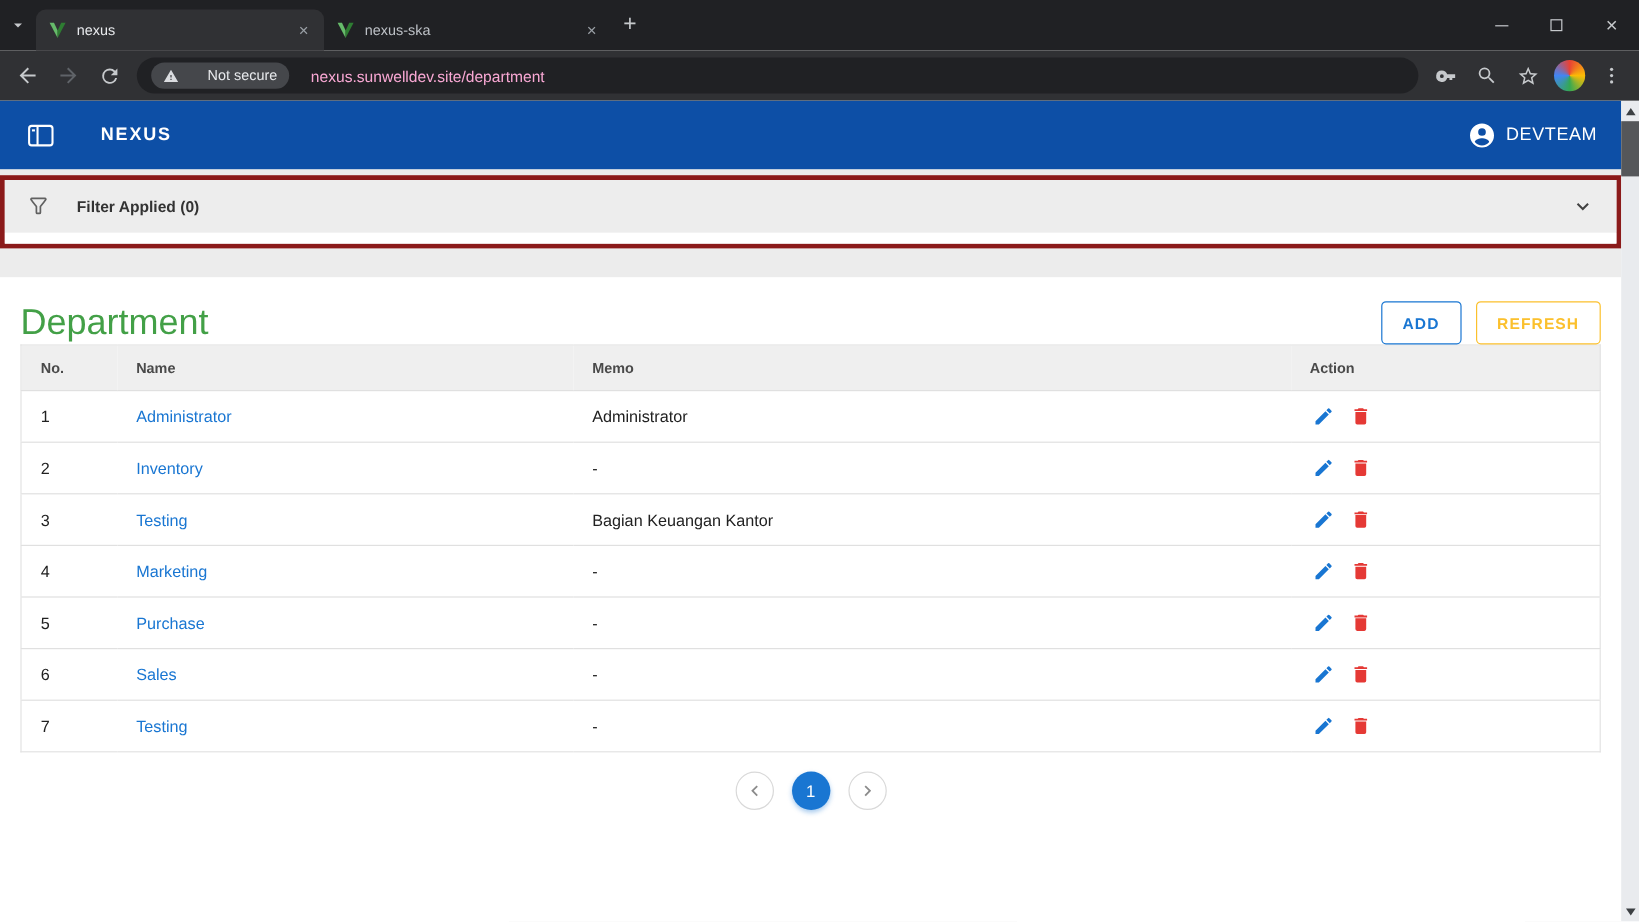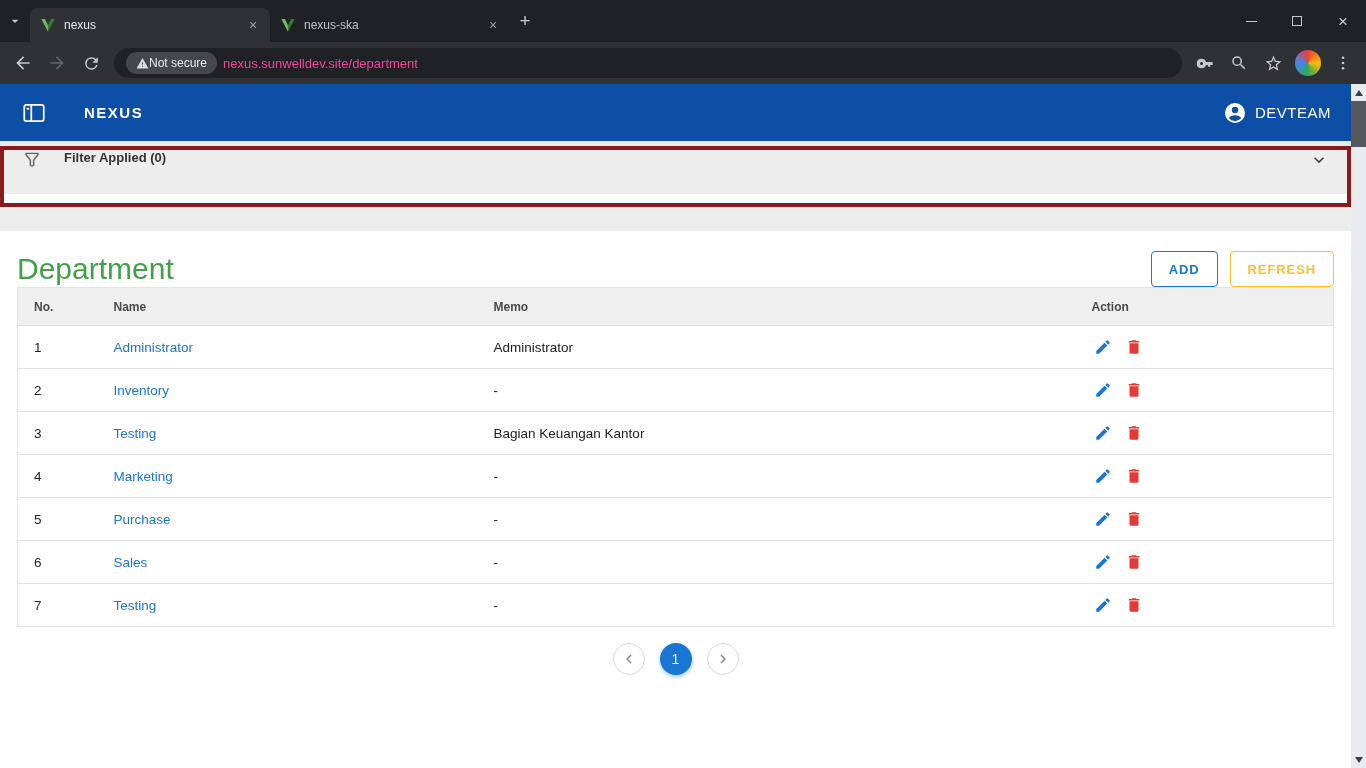--- a/index.html
+++ b/index.html
@@ -28,41 +28,41 @@
   .min-glyph{width:11px;height:1px;background:#c6c9cc}
   .max-glyph{width:10px;height:10px;border:1px solid #c6c9cc}
   .close-glyph{font-size:17px;line-height:1;color:#c6c9cc}
 
   
   .toolbar{height:42px;background:#303134;display:flex;align-items:center;padding:0 6px;flex:none}
   .tb-btn{width:34px;height:34px;border-radius:50%;display:flex;align-items:center;
           justify-content:center;flex:none}
   .omnibox{flex:1;height:30px;border-radius:15px;background:#202124;display:flex;
            align-items:center;padding:0 12px;margin:0 6px;min-width:0}
-  .sec-chip{display:flex;align-items:center;gap:0;background:#45474b;border-radius:11px;
+  .sec-chip{display:flex;align-items:center;gap:24px;background:#45474b;border-radius:11px;
             height:22px;padding:0 10px;font-size:12px;color:#e8eaed;flex:none}
-  .url{margin-left:6px;font-size:13px;color:#ec4899;white-space:nowrap;overflow:hidden}
+  .url{margin-left:18px;font-size:13px;color:#f9a8d4;white-space:nowrap;overflow:hidden}
   .avatar{width:26px;height:26px;border-radius:50%;margin:0 5px;flex:none;
           background:conic-gradient(#e94235,#fbbc05,#34a853,#4285f4,#e94235)}
 
   
   .content{flex:1;display:flex;min-height:0}
   .page{flex:1;display:flex;flex-direction:column;background:#ececec;min-width:0}
 
   
   .appbar{height:57px;background:var(--appbar);display:flex;align-items:center;
           padding:0 14px;color:#fff;flex:none}
   .sb-toggle{width:40px;height:40px;display:flex;align-items:center;justify-content:center}
   .brand{margin-left:30px;font-weight:bold;font-size:15px;letter-spacing:1.5px}
   .account{display:flex;align-items:center;gap:8px;margin-right:6px}
   .account-name{font-weight:normal;font-size:15px;letter-spacing:.5px}
 
   
   .filter-block{margin-top:5px;border:4px solid var(--maroon);background:#fff;flex:none}
-  .filter-bar{height:44px;background:#ededed;display:flex;align-items:flex-start;padding:0 18px}
+  .filter-bar{height:44px;background:#ededed;display:flex;align-items:center;padding:0 18px}
   .filter-label{margin-left:22px;font-weight:bold;font-size:13px;color:#333}
   .filter-body{height:9px;background:#fff}
 
   
   .main{flex:1;margin-top:24px;background:#fff;padding:0 17px;min-height:0}
   .main-header{display:flex;align-items:center;justify-content:space-between;margin-top:20px}
   .page-title{font-size:30px;font-weight:normal;color:var(--green)}
   .hdr-btns{display:flex;gap:12px}
   .btn{height:36px;padding:0 17px;background:#fff;border-radius:4px;font-weight:bold;
        font-size:13px;letter-spacing:.9px;display:flex;align-items:center;cursor:pointer;

